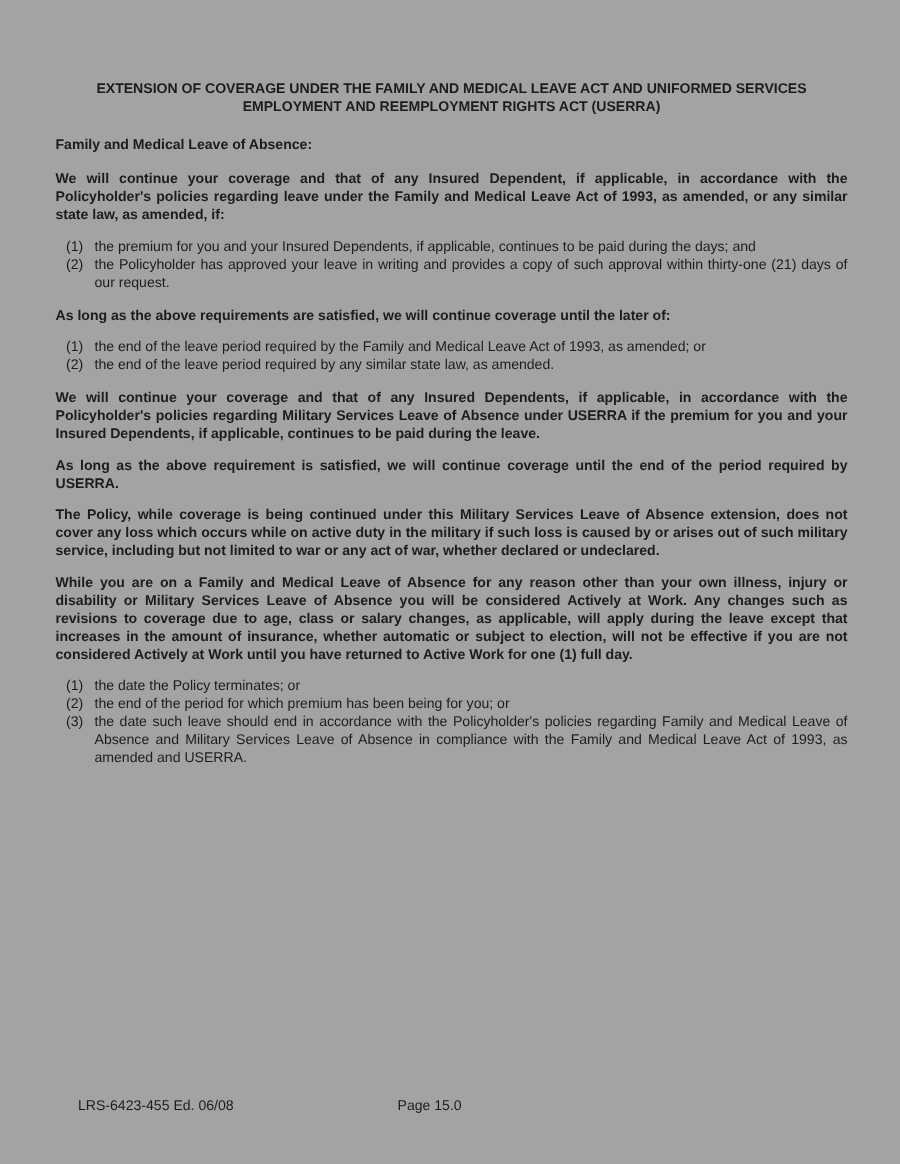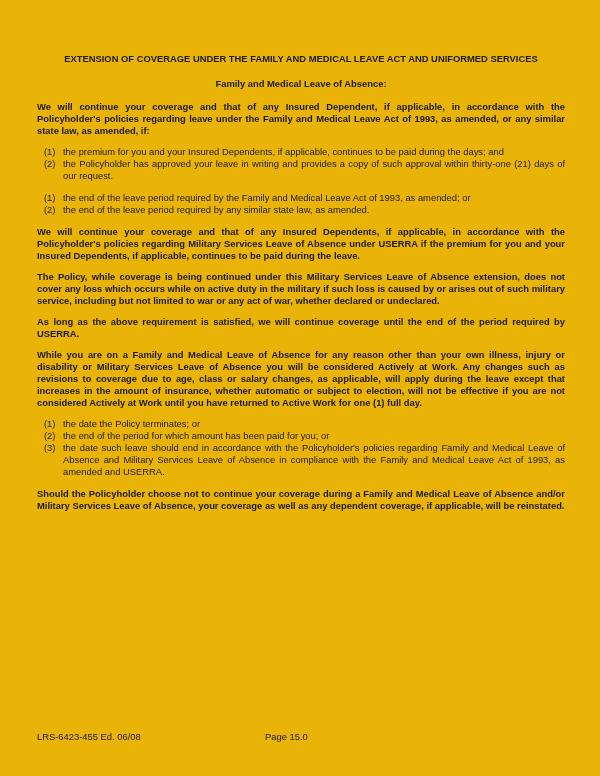--- a/index.html
+++ b/index.html
@@ -4,21 +4,21 @@
 <style>
   html, body {
     margin: 0;
     padding: 0;
     background: #ffffff;
   }
   .page {
     position: relative;
     width: 600px;
     height: 776px;
-    background: #eab308;
+    background: #a3a3a3;
     font-family: "Liberation Sans", sans-serif;
     font-size: 9.4px;
     line-height: 12px;
     color: #1c1c1c;
     overflow: hidden;
   }
   .content {
     position: absolute;
     left: 37px;
     top: 53px;
@@ -28,21 +28,20 @@
     text-align: center;
     font-weight: bold;
     margin: 0 0 13px 0;
   }
   .title-line { display: block; }
   .heading {
     font-weight: bold;
     font-size: 9.4px;
     line-height: 12px;
     margin: 12px 0 11px 0;
-    text-align: center;
   }
   .para {
     margin: 0 0 9px 0;
     text-align: justify;
     font-weight: bold;
   }
   .list {
     margin: 2px 0 10px 0;
     padding-left: 7px;
   }
@@ -57,91 +56,92 @@
   }
   .footer {
     position: absolute;
     top: 731px;
     left: 37px;
     width: 528px;
     height: 12px;
   }
   .footer-form {
     position: absolute;
-    left: 0;
+    left: 15px;
     top: 0;
     white-space: nowrap;
   }
   .footer-page {
     position: absolute;
     left: 228px;
     top: 0;
     white-space: nowrap;
   }
 </style>
 </head>
 <body>
 
 <div class="page">
   <div class="content">
 
     <div class="doc-title">
       <span class="title-line">EXTENSION OF COVERAGE UNDER THE FAMILY AND MEDICAL LEAVE ACT AND UNIFORMED SERVICES</span>
+      <span class="title-line">EMPLOYMENT AND REEMPLOYMENT RIGHTS ACT (USERRA)</span>
     </div>
 
     <div class="heading">Family and Medical Leave of Absence:</div>
 
     <p class="para">We will continue your coverage and that of any Insured Dependent, if applicable, in accordance with the Policyholder's policies regarding leave under the Family and Medical Leave Act of 1993, as amended, or any similar state law, as amended, if:</p>
 
     <div class="list">
       <div class="list-item">
         <span class="list-marker">(1)</span>
         <span class="list-item-text">the premium for you and your Insured Dependents, if applicable, continues to be paid during the days; and</span>
       </div>
       <div class="list-item">
         <span class="list-marker">(2)</span>
         <span class="list-item-text">the Policyholder has approved your leave in writing and provides a copy of such approval within thirty-one (21) days of our request.</span>
       </div>
     </div>
 
+    <p class="para">As long as the above requirements are satisfied, we will continue coverage until the later of:</p>
 
     <div class="list">
       <div class="list-item">
         <span class="list-marker">(1)</span>
         <span class="list-item-text">the end of the leave period required by the Family and Medical Leave Act of 1993, as amended; or</span>
       </div>
       <div class="list-item">
         <span class="list-marker">(2)</span>
         <span class="list-item-text">the end of the leave period required by any similar state law, as amended.</span>
       </div>
     </div>
 
 
     <p class="para">We will continue your coverage and that of any Insured Dependents, if applicable, in accordance with the Policyholder's policies regarding Military Services Leave of Absence under USERRA if the premium for you and your Insured Dependents, if applicable, continues to be paid during the leave.</p>
+    <p class="para">As long as the above requirement is satisfied, we will continue coverage until the end of the period required by USERRA.</p>
     <p class="para">The Policy, while coverage is being continued under this Military Services Leave of Absence extension, does not cover any loss which occurs while on active duty in the military if such loss is caused by or arises out of such military service, including but not limited to war or any act of war, whether declared or undeclared.</p>
-    <p class="para">As long as the above requirement is satisfied, we will continue coverage until the end of the period required by USERRA.</p>
     <p class="para">While you are on a Family and Medical Leave of Absence for any reason other than your own illness, injury or disability or Military Services Leave of Absence you will be considered Actively at Work.  Any changes such as revisions to coverage due to age, class or salary changes, as applicable, will apply during the leave except that increases in the amount of insurance, whether automatic or subject to election, will not be effective if you are not considered Actively at Work until you have returned to Active Work for one (1) full day.</p>
 
 
     <div class="list">
       <div class="list-item">
         <span class="list-marker">(1)</span>
         <span class="list-item-text">the date the Policy terminates; or</span>
       </div>
       <div class="list-item">
         <span class="list-marker">(2)</span>
-        <span class="list-item-text">the end of the period for which amount has been paid for you; or</span>
+        <span class="list-item-text">the end of the period for which premium has been being for you; or</span>
       </div>
       <div class="list-item">
         <span class="list-marker">(3)</span>
         <span class="list-item-text">the date such leave should end in accordance with the Policyholder's policies regarding Family and Medical Leave of Absence and Military Services Leave of Absence in compliance with the Family and Medical Leave Act of 1993, as amended and USERRA.</span>
       </div>
     </div>
 
-    <p class="para">Should the Policyholder choose not to continue your coverage during a Family and Medical Leave of Absence and/or Military Services Leave of Absence, your coverage as well as any dependent coverage, if applicable, will be reinstated.</p>
 
   </div>
 
   <div class="footer">
     <span class="footer-form">LRS-6423-455 Ed. 06/08</span>
     <span class="footer-page">Page 15.0</span>
   </div>
 </div>
 
 </body></html>

